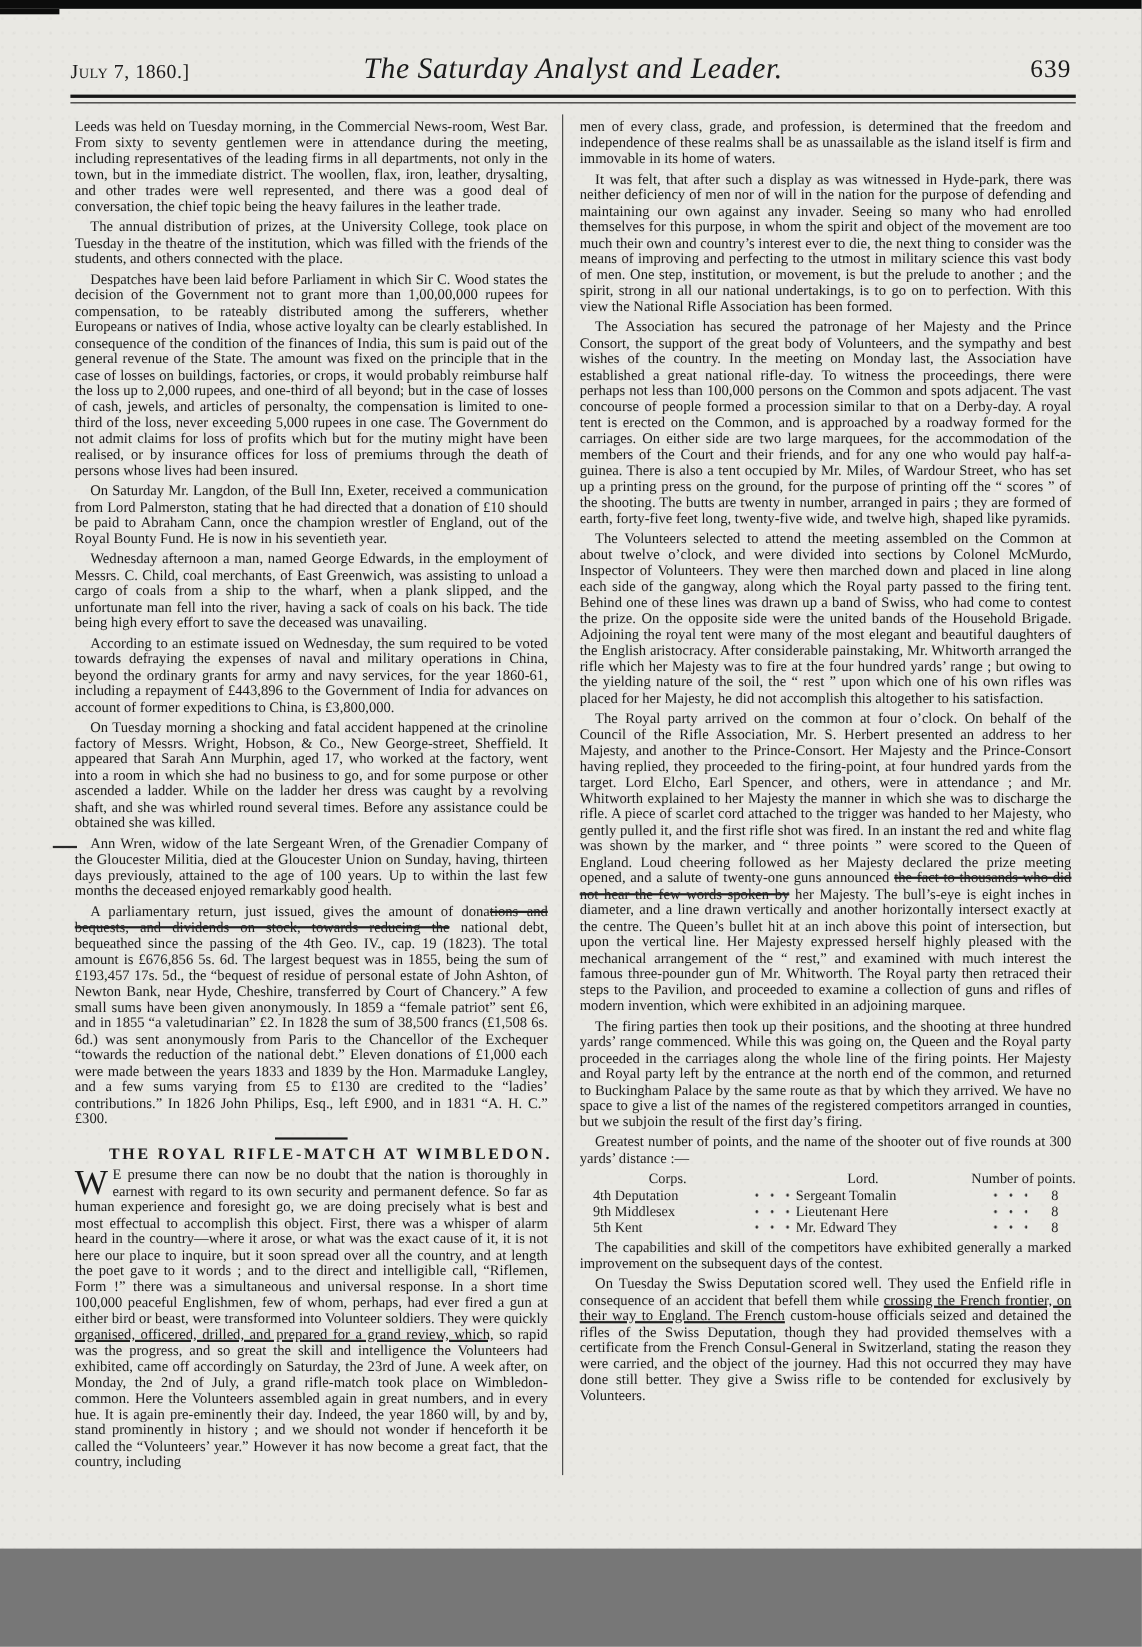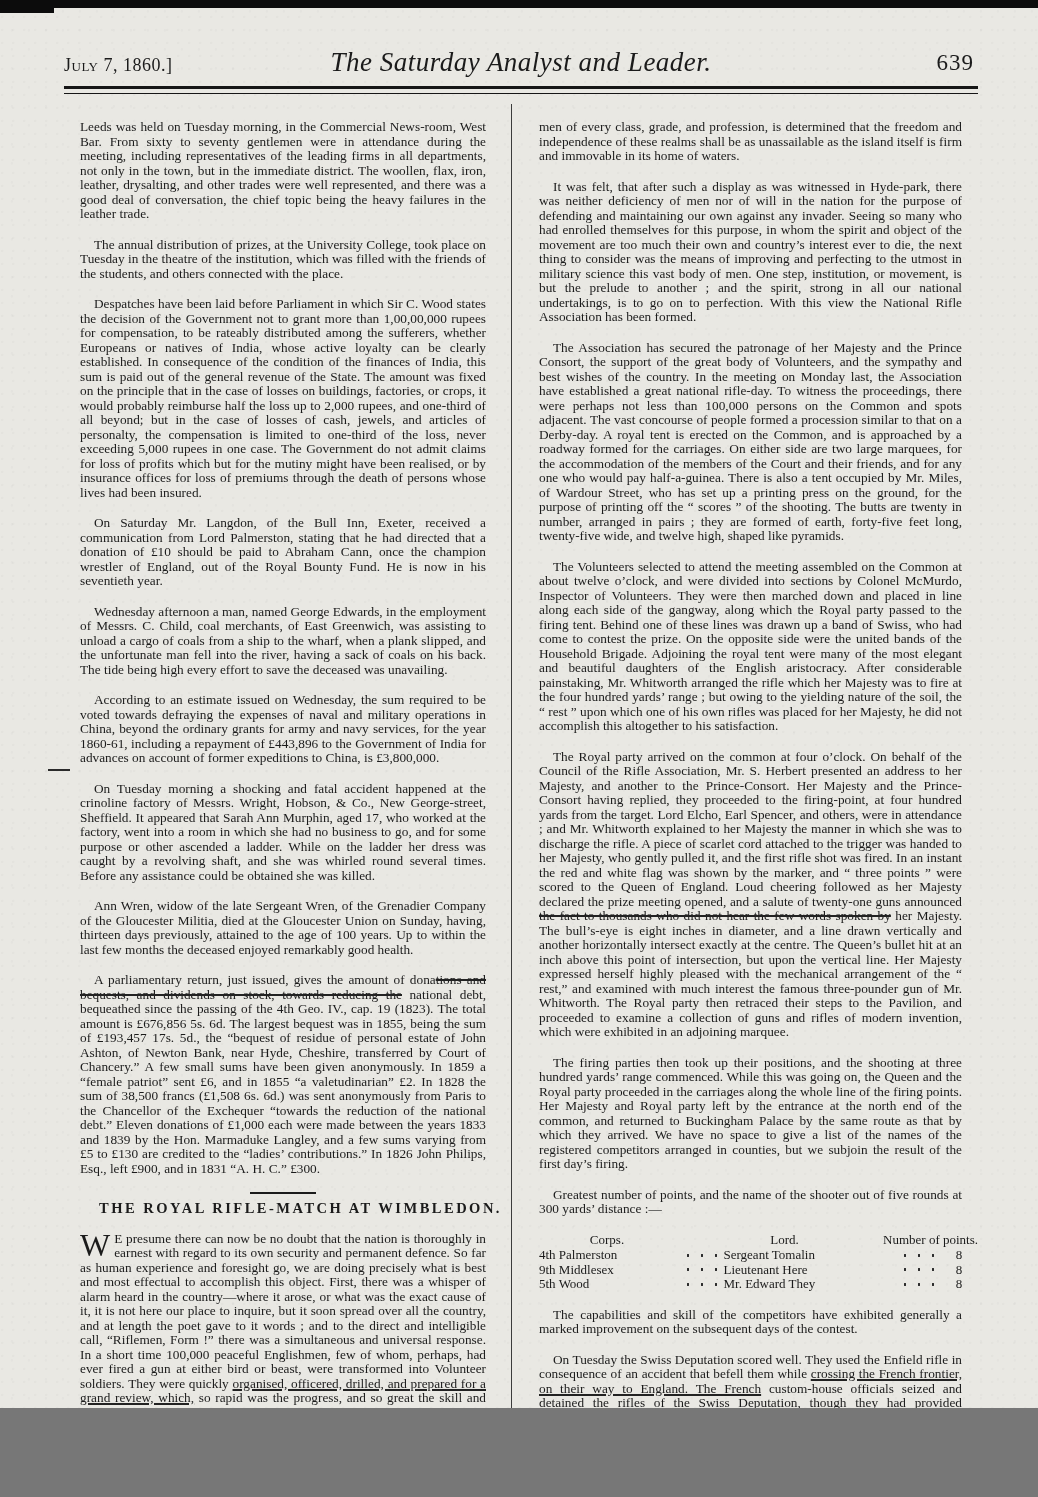--- a/index.html
+++ b/index.html
@@ -51,21 +51,21 @@
     display:flex;
     margin:10px 60px 0 64px;
     align-items:stretch;
   }
   .col{
     font-size:13.3px;line-height:14.5px;text-align:justify;
   }
   .col-left{width:447px;padding-right:9px;box-sizing:border-box;}
   .col-divider{width:1px;background:#3c3c3c;}
   .col-right{flex:1;padding-left:11px;box-sizing:border-box;}
-  .para{margin:16px;text-indent:14px;}
+  .para{margin:4px;text-indent:14px;}
   .paras > .para:first-child{text-indent:0;}
   .para.drop{text-indent:0;}
   .seg-strike{text-decoration:line-through;text-decoration-thickness:1.5px;text-decoration-color:#222;}
   .seg-underline{text-decoration:underline;text-decoration-thickness:1.5px;text-decoration-color:#222;}
   .dropcap{
     float:left;
     font-size:32px;line-height:25px;
     padding:1px 4px 0 0;
   }
   .section-rule{
@@ -142,35 +142,35 @@
         </div>
 
       <div class="results-table">
         <div class="thead">
           <span class="th-corps">Corps.</span>
           <span class="th-name">Lord.</span>
           <span class="th-points">Number of points.</span>
         </div>
         <div id="table-rows">
             <div class="trow">
-              <span class="cell-corps">4th Palmerston</span>
+              <span class="cell-corps">4th Deputation</span>
               <span class="leader"></span>
               <span class="cell-name">Sergeant Tomalin</span>
               <span class="leader"></span>
               <span class="cell-points">8</span>
             </div>
             <div class="trow">
               <span class="cell-corps">9th Middlesex</span>
               <span class="leader"></span>
               <span class="cell-name">Lieutenant Here</span>
               <span class="leader"></span>
               <span class="cell-points">8</span>
             </div>
             <div class="trow">
-              <span class="cell-corps">5th Wood</span>
+              <span class="cell-corps">5th Kent</span>
               <span class="leader"></span>
               <span class="cell-name">Mr. Edward They</span>
               <span class="leader"></span>
               <span class="cell-points">8</span>
             </div>
           </div>
       </div>
 
       <div class="paras-after" id="right-after">
           <p class="para"><span>The capabilities and skill of the competitors have exhibited generally a marked improvement on the subsequent days of the contest.</span></p>

